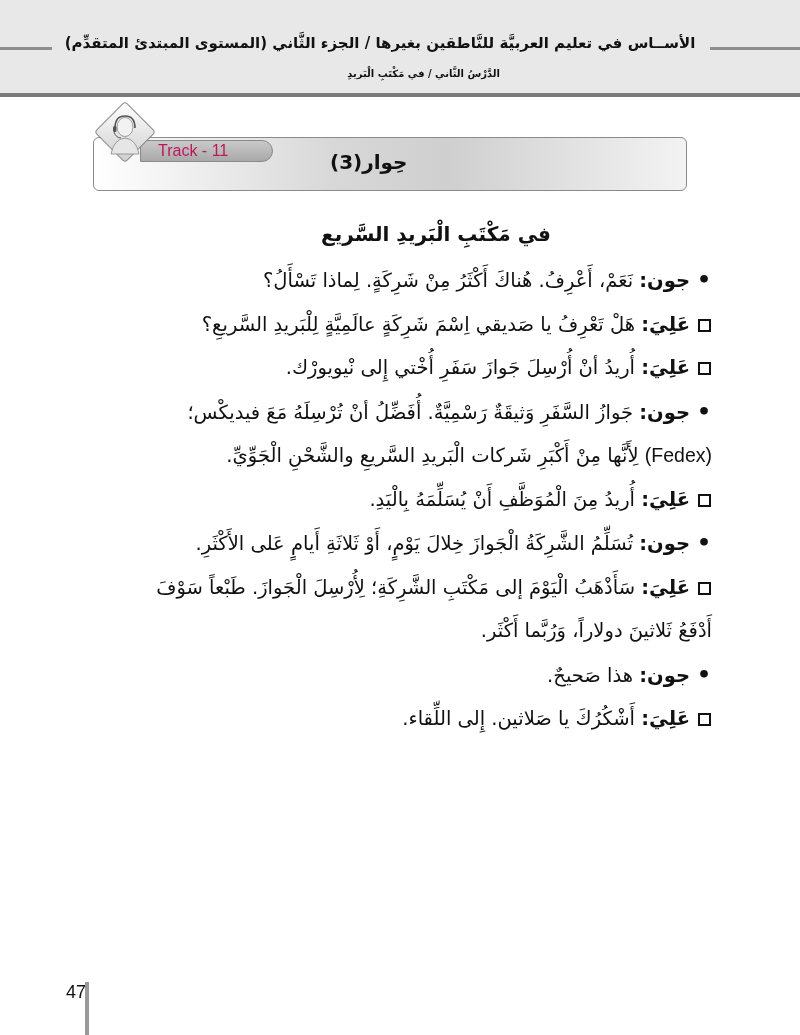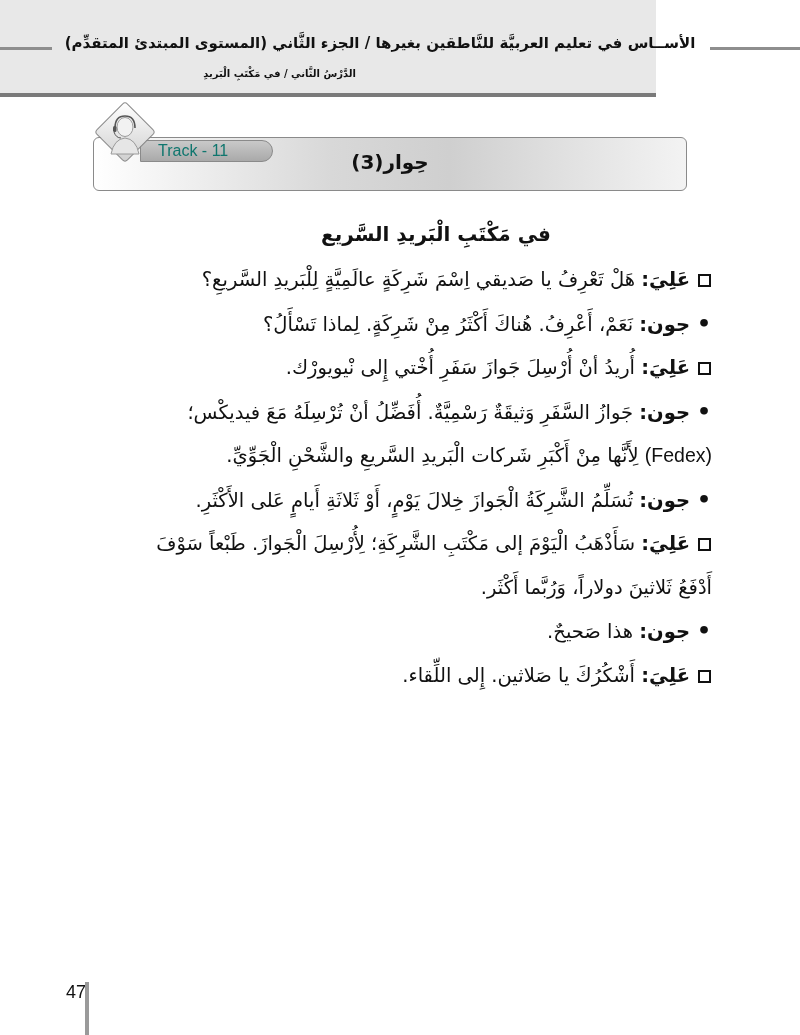--- a/index.html
+++ b/index.html
@@ -3,21 +3,21 @@
   <meta charset="utf-8">
   <style>
     html, body { margin: 0; padding: 0; }
     body {
       width: 800px; height: 1035px; position: relative; overflow: hidden;
       background: #ffffff;
       font-family: "DejaVu Sans", sans-serif;
       color: #111;
     }
     .header-band {
-      position: absolute; left: 0; top: 0; width: 656px; height: 97px;
+      position: absolute; left: 0; top: 0; width: 800px; height: 97px;
       background: #e8e8e8;
       border-bottom: 4px solid #7a7a7a;
       box-sizing: border-box;
     }
     .header-rule-left { position: absolute; left: 0; top: 47px; width: 52px; height: 3px; background: #8e8e8e; }
     .header-rule-right { position: absolute; left: 710px; top: 47px; width: 90px; height: 3px; background: #8e8e8e; }
     .book-title {
       position: absolute; top: 34px; left: 60px; width: 640px;
       direction: rtl; text-align: center;
       font-weight: bold; font-size: 15px; white-space: nowrap; color: #111;
@@ -32,32 +32,32 @@
       border: 1.5px solid #8a8a8a; border-radius: 6px; box-sizing: border-box;
       background: linear-gradient(90deg, #ffffff 0%, #d8d8d8 40%, #cfcfcf 60%, #f3f3f3 100%);
     }
     .track-pill {
       position: absolute; left: 140px; top: 140px; width: 133px; height: 22px;
       border: 1.5px solid #8a8a8a; border-radius: 0 12px 12px 0; box-sizing: border-box;
       background: linear-gradient(180deg, #c9c9c9, #a9a9a9);
     }
     .track-label {
       position: absolute; left: 158px; top: 142px;
-      font-family: "Liberation Sans", sans-serif; font-size: 16px; color: #0f766e;
+      font-family: "Liberation Sans", sans-serif; font-size: 16px; color: #be185d;
     }
     .diamond-icon {
       position: absolute; left: 103px; top: 110px; width: 44px; height: 44px;
       transform: rotate(45deg);
       border: 1.5px solid #8a8a8a; border-radius: 4px;
       background: linear-gradient(135deg, #ffffff, #cfcfcf);
       box-sizing: border-box;
     }
     .headset-icon { position: absolute; left: 104px; top: 110px; width: 42px; height: 48px; }
     .dialog-title {
-      position: absolute; left: 330px; top: 150px; width: 120px; text-align: center;
+      position: absolute; left: 330px; top: 150px; width: 120px; text-align: left;
       direction: rtl; font-size: 20px; font-weight: bold; color: #111;
     }
 
     .subtitle {
       position: absolute; top: 222px; left: 0; width: 800px; text-align: center;
       direction: rtl; font-size: 20px; font-weight: bold; padding-left: 36px;
     }
 
     .dialogue {
       position: absolute; top: 258px; right: 88px; width: 620px;
@@ -97,33 +97,36 @@
   <rect x="9" y="16" width="3.5" height="6" rx="1.5" fill="#555"></rect>
   <path d="M10 22 Q12 28 17 28" fill="none" stroke="#555" stroke-width="1"></path>
   <path d="M7 44 Q10 29 21 28 Q32 29 35 44 Z" fill="#e6e6e6" stroke="#9a9a9a" stroke-width="1"></path>
 </svg>
 <div class="dialog-title">حِوار(3)</div>
 
 <div class="subtitle">في مَكْتَبِ الْبَريدِ السَّريع</div>
 
 <div class="dialogue">
   <span class="line">
-    <span class="marker square"></span><span class="speaker">عَلِيَ:</span><span> هَلْ تَعْرِفُ يا صَديقي اِسْمَ شَرِكَةٍ عالَمِيَّةٍ لِلْبَريدِ السَّريعِ؟</span>
+    <span class="marker bullet"></span><span class="speaker">جون:</span><span> نَعَمْ، أَعْرِفُ. هُناكَ أَكْثَرُ مِنْ شَرِكَةٍ. لِماذا تَسْأَلُ؟</span>
   </span>
   <span class="line">
-    <span class="marker bullet"></span><span class="speaker">جون:</span><span> نَعَمْ، أَعْرِفُ. هُناكَ أَكْثَرُ مِنْ شَرِكَةٍ. لِماذا تَسْأَلُ؟</span>
+    <span class="marker square"></span><span class="speaker">عَلِيَ:</span><span> هَلْ تَعْرِفُ يا صَديقي اِسْمَ شَرِكَةٍ عالَمِيَّةٍ لِلْبَريدِ السَّريعِ؟</span>
   </span>
   <span class="line">
     <span class="marker square"></span><span class="speaker">عَلِيَ:</span><span> أُريدُ أنْ أُرْسِلَ جَوازَ سَفَرِ أُخْتي إِلى نْيويورْك.</span>
   </span>
   <span class="line">
     <span class="marker bullet"></span><span class="speaker">جون:</span><span> جَوازُ السَّفَرِ وَثيقَةٌ رَسْمِيَّةٌ. أُفَضِّلُ أنْ تُرْسِلَهُ مَعَ فيديكْس؛</span>
   </span>
   <span class="line">
     <span class="latin">(Fedex)</span><span> لِأَنَّها مِنْ أَكْبَرِ شَركات الْبَريدِ السَّريعِ والشَّحْنِ الْجَوِّيِّ.</span>
+  </span>
+  <span class="line">
+    <span class="marker square"></span><span class="speaker">عَلِيَ:</span><span> أُريدُ مِنَ الْمُوَظَّفِ أَنْ يُسَلِّمَهُ بِالْيَدِ.</span>
   </span>
   <span class="line">
     <span class="marker bullet"></span><span class="speaker">جون:</span><span> تُسَلِّمُ الشَّرِكَةُ الْجَوازَ خِلالَ يَوْمٍ، أَوْ ثَلاثَةِ أَيامٍ عَلى الأَكْثَرِ.</span>
   </span>
   <span class="line">
     <span class="marker square"></span><span class="speaker">عَلِيَ:</span><span> سَأَذْهَبُ الْيَوْمَ إلى مَكْتَبِ الشَّرِكَةِ؛ لِأُرْسِلَ الْجَوازَ. طَبْعاً سَوْفَ</span>
   </span>
   <span class="line">
     <span>أَدْفَعُ ثَلاثينَ دولاراً، وَرُبَّما أَكْثَر.</span>
   </span>

